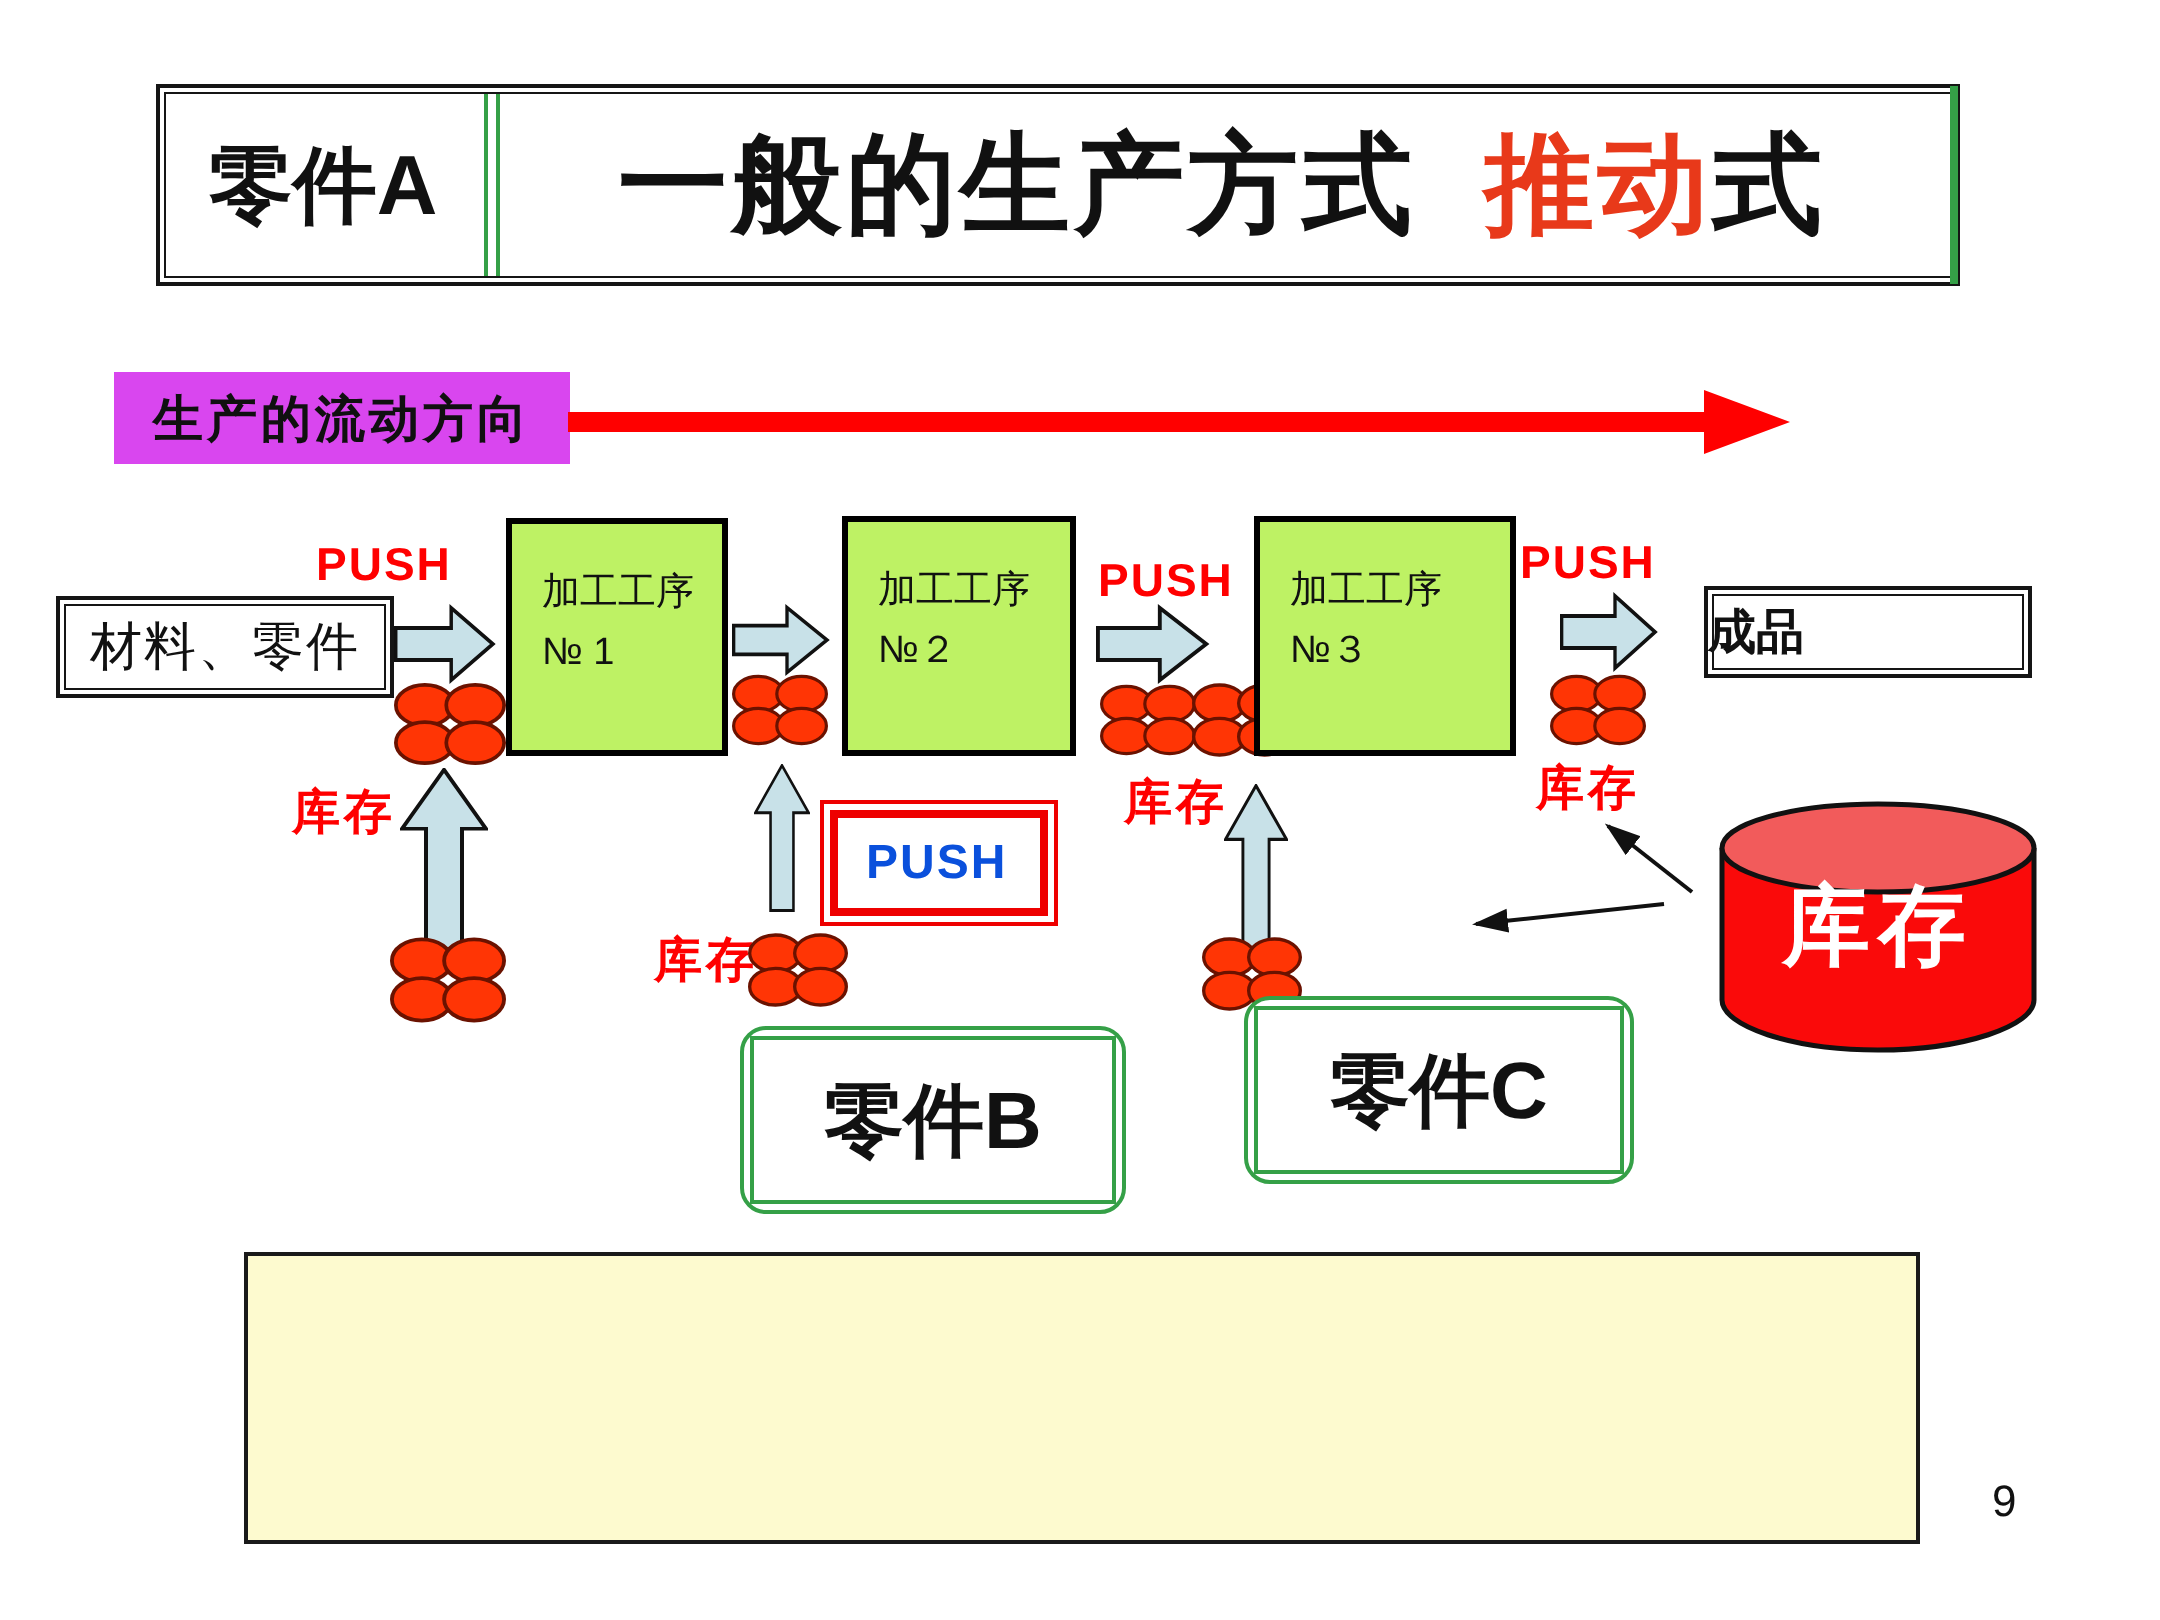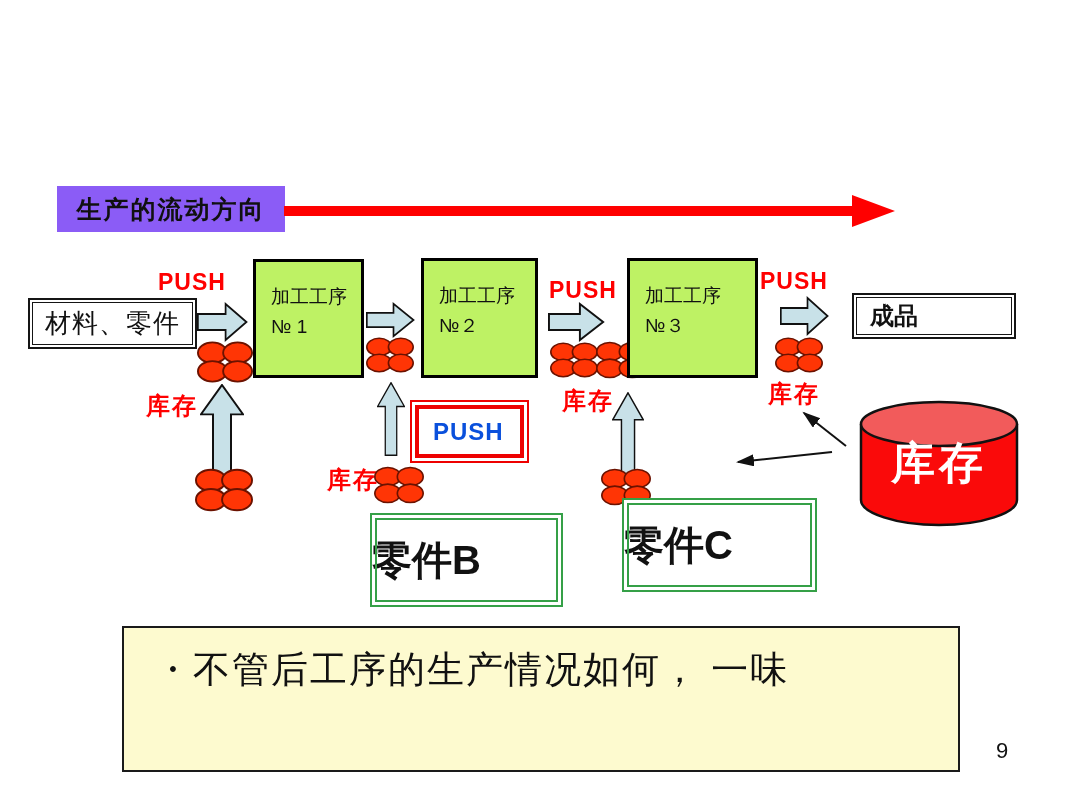--- a/index.html
+++ b/index.html
@@ -17,35 +17,35 @@
   .title-cell{position:absolute;left:4px;top:4px;bottom:4px;width:155px;
               display:flex;align-items:center;justify-content:center;
               font-size:42px;font-weight:bold;}
   .title-divider{position:absolute;left:162px;top:3px;bottom:3px;width:4px;
                  border-left:2px solid #35A047;border-right:2px solid #35A047;}
   .green-edge{position:absolute;right:-1px;top:-1px;bottom:-1px;width:4px;background:#35A047;}
   .title-main{position:absolute;left:174px;right:10px;top:0;bottom:0;
               display:flex;align-items:center;justify-content:center;
               font-size:55px;font-weight:bold;letter-spacing:2px;white-space:nowrap;}
   .title-main .hl{color:#E8391A;margin-left:34px;}
-  .flowlabel{left:57px;top:186px;width:228px;height:46px;background:#8b5cf6;
+  .flowlabel{left:57px;top:186px;width:228px;height:46px;background:#d946ef;
              font-size:25px;font-weight:bold;color:#101010;letter-spacing:2px;}
   .procbox{position:absolute;border:3px solid #000;background:#bef264;
            font-size:19px;line-height:1.6;padding:20px 0 0 15px;box-sizing:border-box;}
   .pushlbl{position:absolute;color:#FF0000;font-weight:bold;font-size:23px;letter-spacing:1px;}
   .invlbl{position:absolute;color:#FF0000;font-weight:bold;font-size:24px;letter-spacing:2px;}
   .matbox{left:28px;top:298px;width:165px;height:47px;font-size:26px;font-weight:normal;letter-spacing:1px;}
   .finbox{left:852px;top:293px;width:164px;height:46px;font-size:24px;font-weight:bold;
-          display:flex;align-items:center;padding-left:16px;box-sizing:border-box;}
+          display:flex;align-items:center;padding-left:0;box-sizing:border-box;}
   .pushframe{position:absolute;left:410px;top:400px;width:115px;height:59px;
              border:2px solid #EE0000;background:#fff;}
   .pushframe .inner{position:absolute;inset:3px;border:4px solid #EE0000;
                     display:flex;align-items:center;padding-left:14px;
                     color:#0A50DC;font-weight:bold;font-size:24px;letter-spacing:1px;}
-  .partbox{font-size:40px;font-weight:bold;display:flex;align-items:center;justify-content:flex-start;}
+  .partbox{font-size:40px;font-weight:bold;display:flex;align-items:center;justify-content:center;border-radius:13px;}
   .notebox{position:absolute;left:122px;top:626px;width:838px;height:146px;
            background:#FDFACF;border:2px solid #1a1a1a;box-sizing:border-box;
            font-family:"Liberation Serif","DejaVu Serif",serif;color:#111;}
   .notebox .l1{margin:17px 0 0 0;font-size:37px;letter-spacing:2px;text-indent:30px;}
   .notebox .l2{margin:10px 0 0 0;font-size:37px;letter-spacing:2px;text-indent:2px;}
   .pagenum{position:absolute;left:996px;top:738px;font-size:22px;color:#111;}
   .cyl-label{position:absolute;left:858px;top:434px;width:162px;text-align:center;
              color:#fff;font-weight:bold;font-size:44px;letter-spacing:4px;}
   svg{display:block;}
 </style>
@@ -69,20 +69,32 @@
       </symbol>
       <symbol id="sym-barrow" viewBox="0 0 60 40" preserveAspectRatio="none">
         <polygon points="1,12 33,12 33,2 57,20 33,38 33,28 1,28" fill="#C8E1E8" stroke="#111" stroke-width="2"></polygon>
       </symbol>
       <symbol id="sym-uarrow" viewBox="0 0 44 100" preserveAspectRatio="none">
         <polygon points="22,1 43,33 31,33 31,99 13,99 13,33 1,33" fill="#C8E1E8" stroke="#111" stroke-width="2"></polygon>
       </symbol>
     </defs>
   </svg>
 
+  <div class="dbl titlebox">
+    <div class="title-cell">
+      <span>零件A</span>
+    </div>
+    <div class="title-divider"></div>
+    <div class="title-main">
+      <span>一般的生产方式</span>
+      <span class="hl">推动</span>
+      <span>式</span>
+    </div>
+    <div class="green-edge"></div>
+  </div>
 
   <div class="abs flexc flowlabel">生产的流动方向</div>
   <svg class="abs" style="left:284px;top:193px" width="612" height="36">
     <rect x="0" y="13" width="570" height="10" fill="#FF0000"></rect>
     <polygon points="568,2 611,18 568,34" fill="#FF0000"></polygon>
   </svg>
 
   <div class="dbl flexc matbox">
     <span>材料、零件</span>
   </div>
@@ -184,18 +196,17 @@
   <div class="cyl-label">库存</div>
 
   <div class="gdbl partbox" style="left:370px;top:513px;width:189px;height:90px">
     <span>零件B</span>
   </div>
   <div class="gdbl partbox" style="left:622px;top:498px;width:191px;height:90px">
     <span>零件C</span>
   </div>
 
   <div class="notebox">
-    <div class="l1">・不管后工序的生产情况如何， 一味</div>
   </div>
 
   <div class="pagenum">9</div>
 
 </div>
 
 </body></html>

